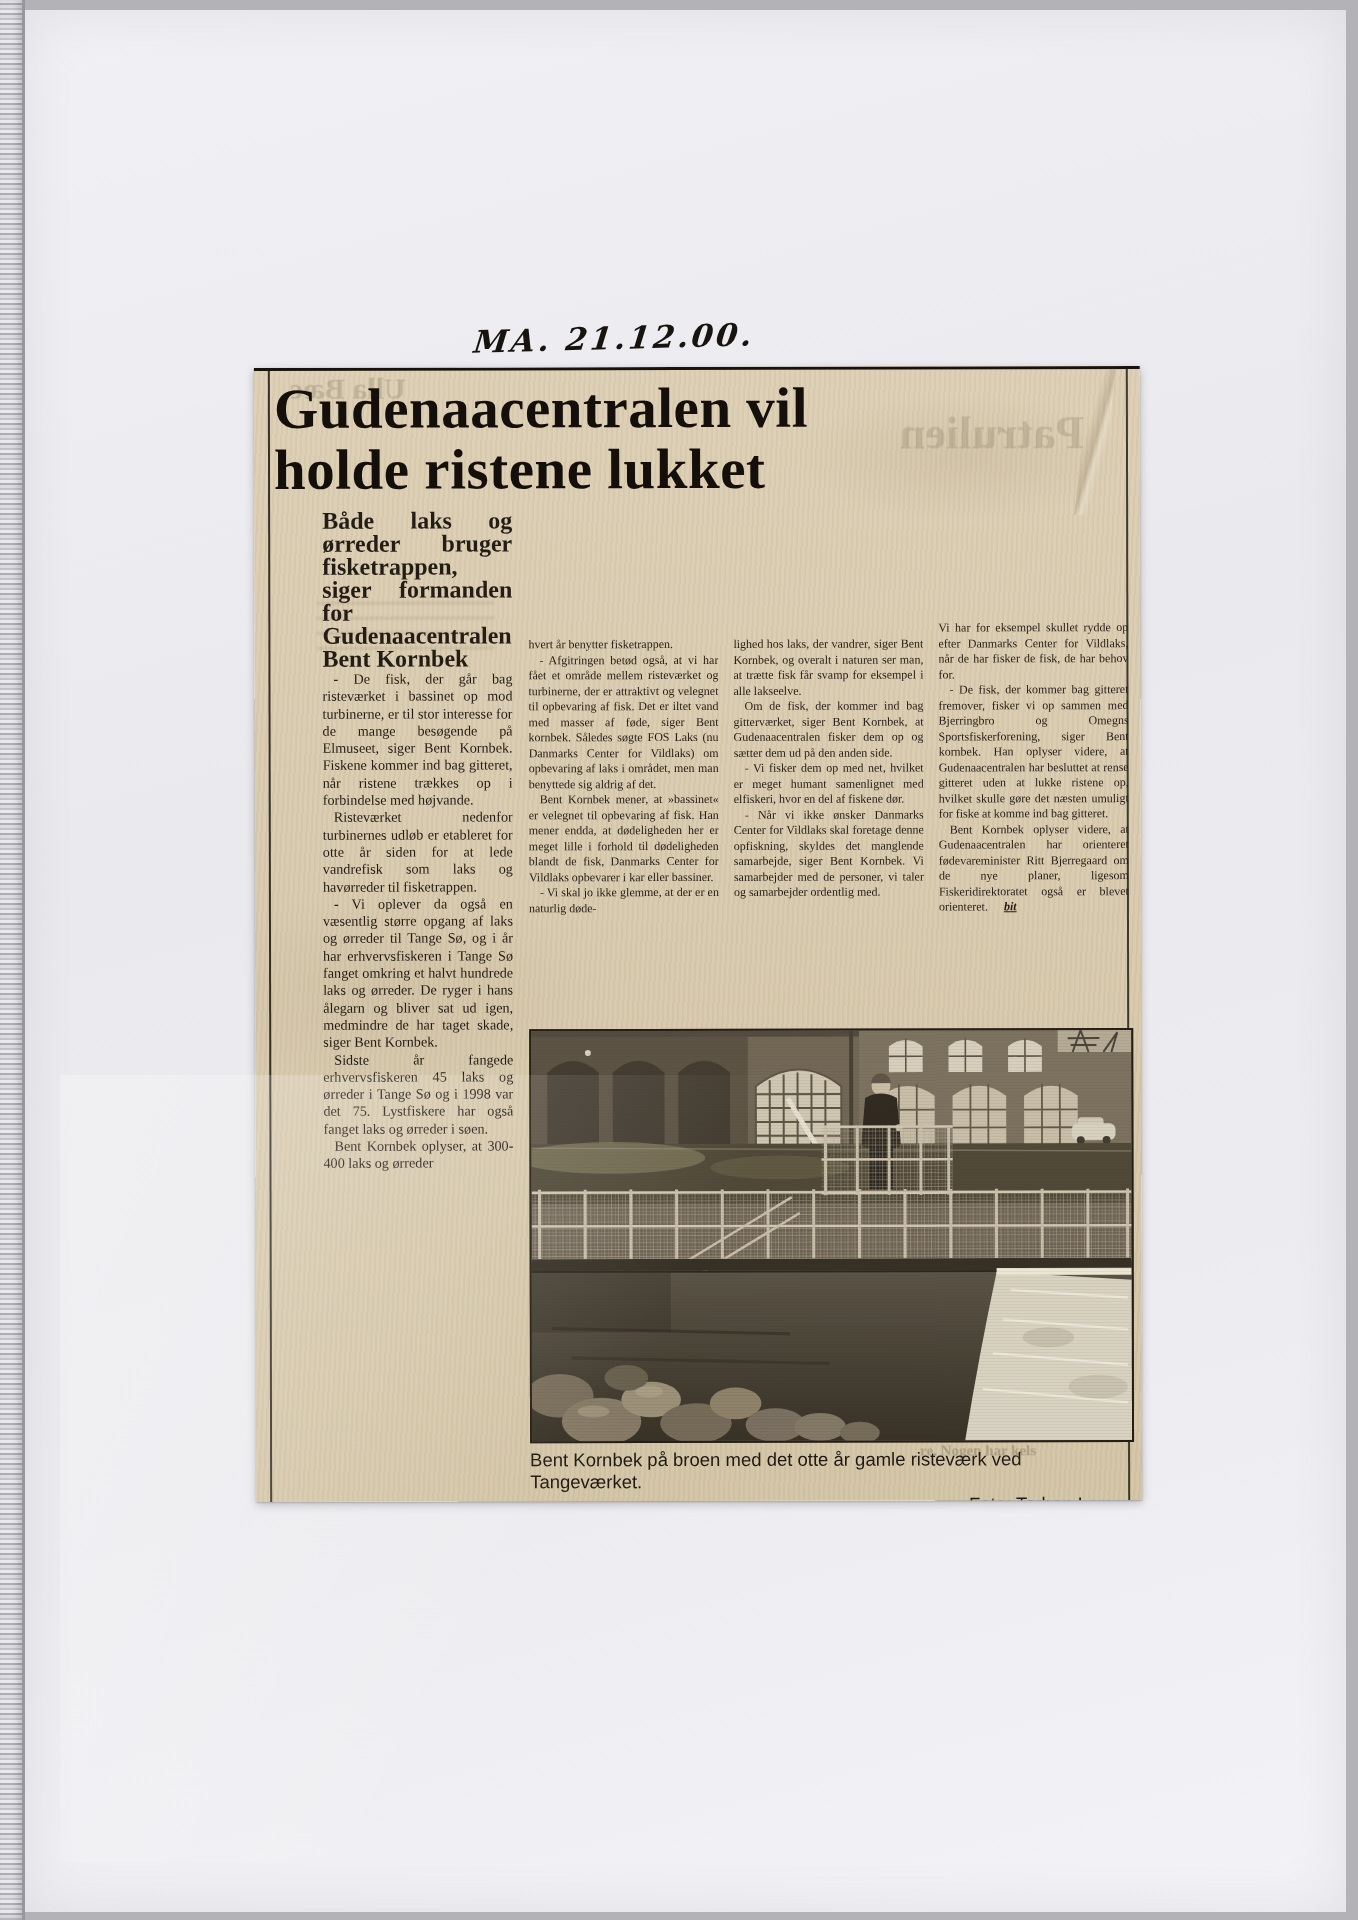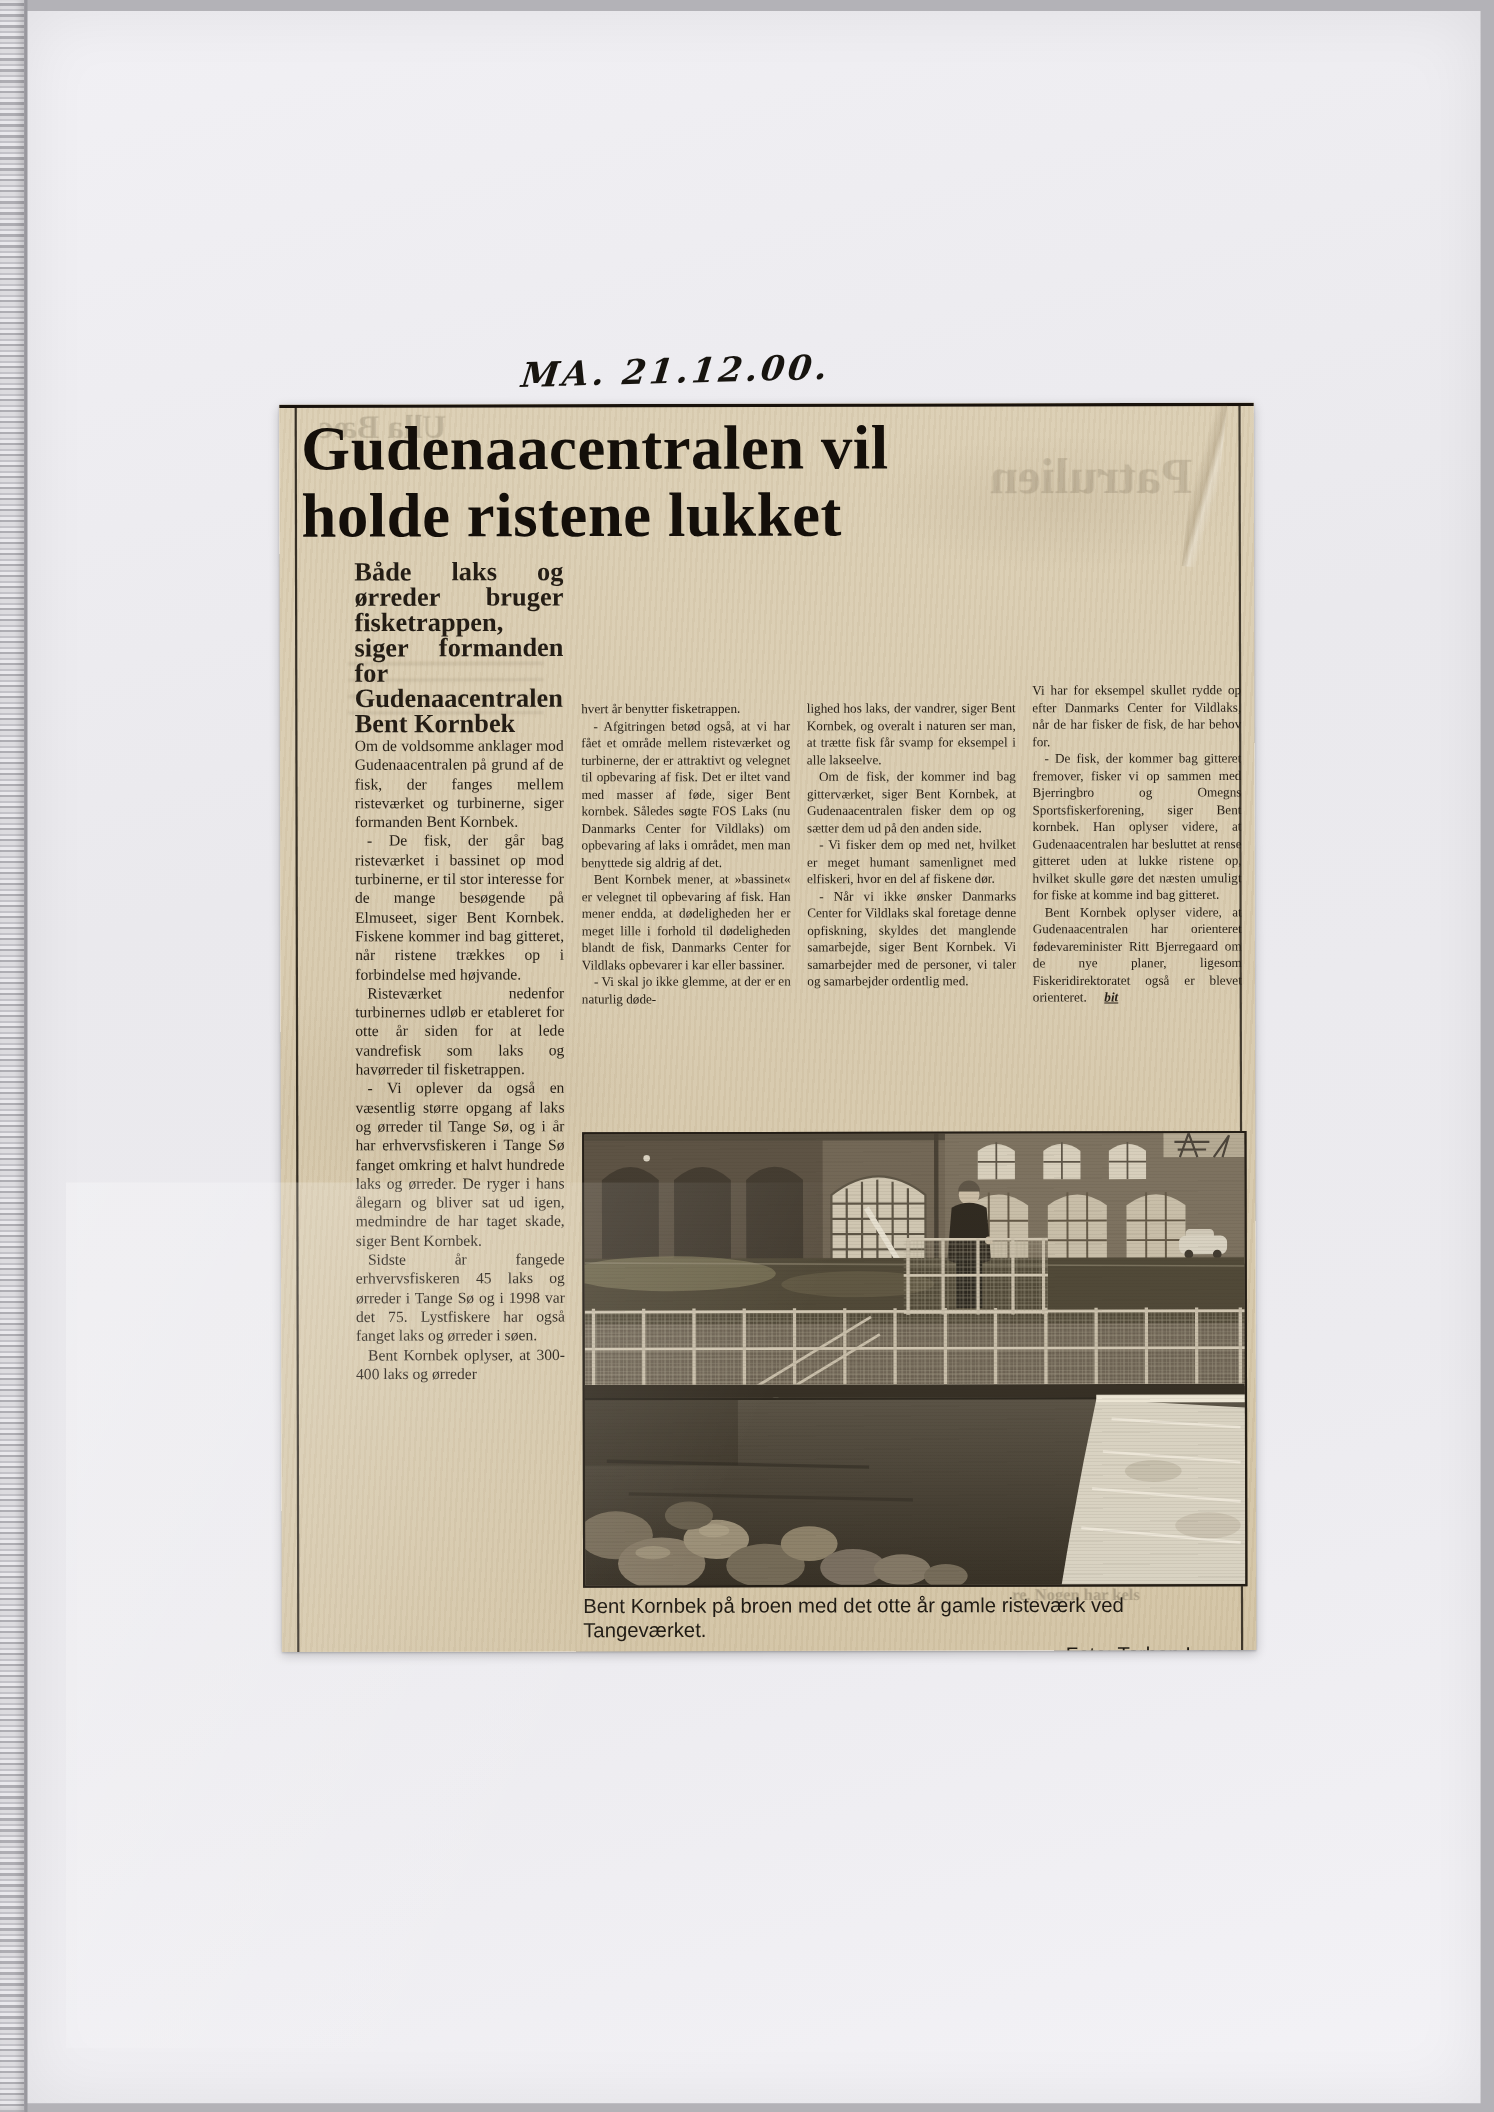--- a/index.html
+++ b/index.html
@@ -127,21 +127,20 @@
   <div class="ghost ghost-br">re. Nogen har kels</div>
   <div class="smudge"></div>
 
   <div class="headline">
     <div>Gudenaacentralen vil</div>
     <div>holde ristene lukket</div>
   </div>
 
   <div class="col col1">
     <p class="standfirst">Både laks og ørreder bruger fisketrappen, siger formanden for Gudenaacentralen Bent Kornbek</p>
-    <p>Om de voldsomme anklager mod Gudenaacentralen på grund af de fisk, der fanges mellem risteværket og turbinerne, siger formanden Bent Kornbek.</p>
     <p class="ind">- De fisk, der går bag risteværket i bassinet op mod turbinerne, er til stor interesse for de mange besøgende på Elmuseet, siger Bent Kornbek. Fiskene kommer ind bag gitteret, når ristene trækkes op i forbindelse med højvande.</p>
     <p class="ind">Risteværket nedenfor turbinernes udløb er etableret for otte år siden for at lede vandrefisk som laks og havørreder til fisketrappen.</p>
     <p class="ind">- Vi oplever da også en væsentlig større opgang af laks og ørreder til Tange Sø, og i år har erhvervsfiskeren i Tange Sø fanget omkring et halvt hundrede laks og ørreder. De ryger i hans ålegarn og bliver sat ud igen, medmindre de har taget skade, siger Bent Kornbek.</p>
     <p class="ind">Sidste år fangede erhvervsfiskeren 45 laks og ørreder i Tange Sø og i 1998 var det 75. Lystfiskere har også fanget laks og ørreder i søen.</p>
     <p class="ind">Bent Kornbek oplyser, at 300-400 laks og ørreder</p>
   </div>
 
   <div class="col col2">
     <p>hvert år benytter fisketrappen.</p>
     <p class="ind">- Afgitringen betød også, at vi har fået et område mellem risteværket og turbinerne, der er attraktivt og velegnet til opbevaring af fisk. Det er iltet vand med masser af føde, siger Bent kornbek. Således søgte FOS Laks (nu Danmarks Center for Vildlaks) om opbevaring af laks i området, men man benyttede sig aldrig af det.</p>

